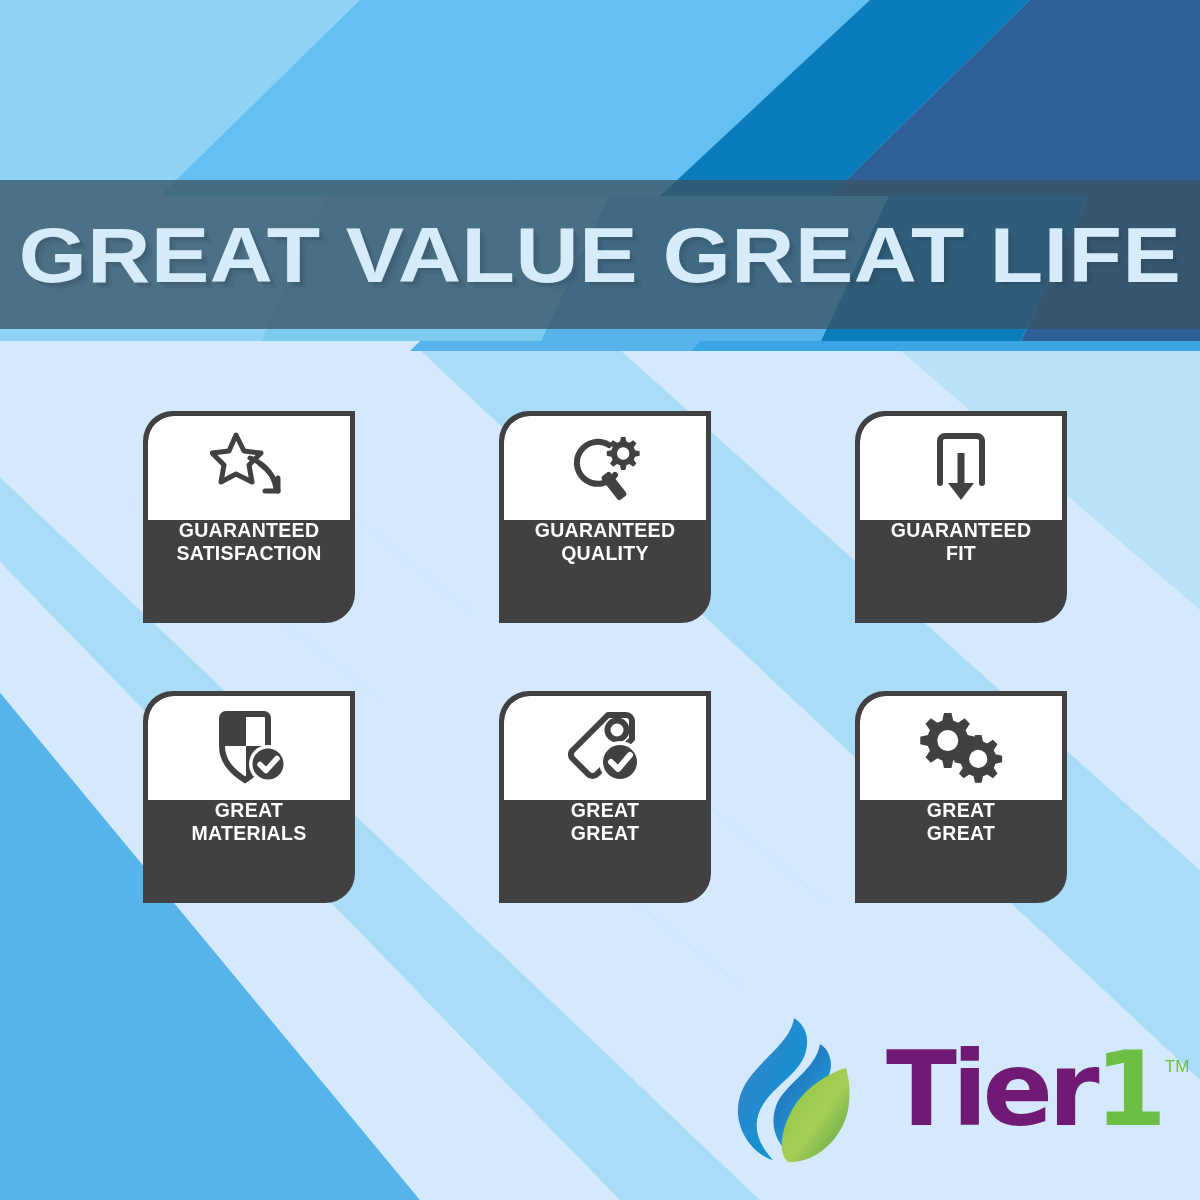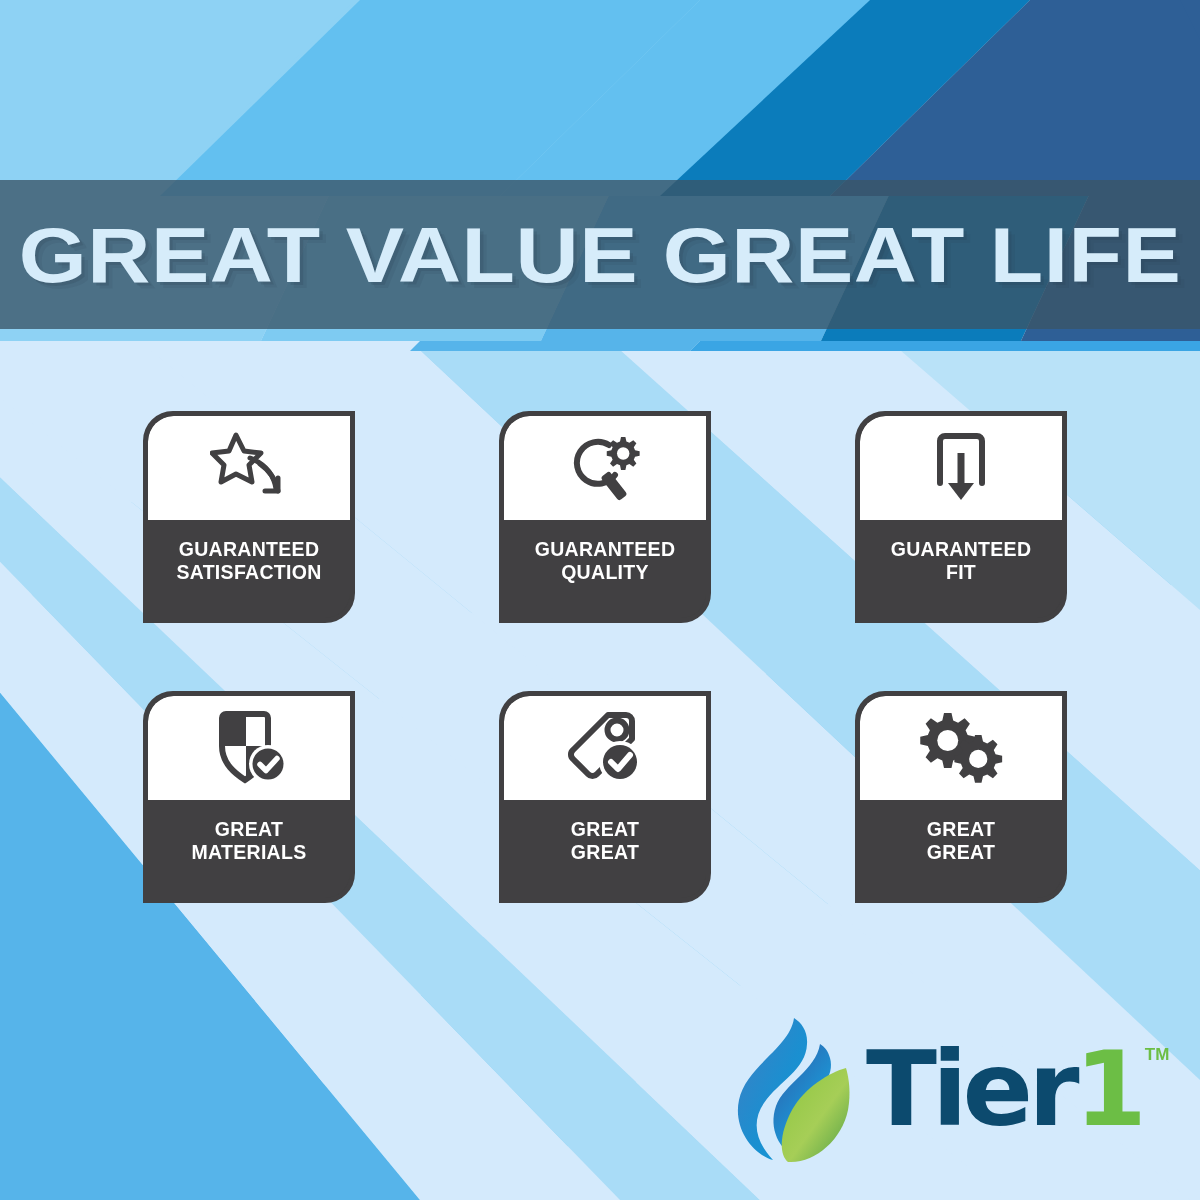--- a/index.html
+++ b/index.html
@@ -57,21 +57,21 @@
     background:#ffffff;
     display:flex; align-items:center; justify-content:center;
     border-radius:26px 0 0 0;
   }
   .badge-icon svg { display:block; }
   .badge-label {
     flex:1;
     background:#414042;
     color:#ffffff;
     display:flex; flex-direction:column;
-    align-items:center; justify-content:center;
+    align-items:center; 
     gap:1px;
     padding-bottom:16px;
   }
   .badge-label span {
     font-family:"Liberation Sans Narrow","Liberation Sans", sans-serif;
     font-weight:700;
     font-size:19.5px;
     line-height:1.12;
     letter-spacing:0.3px;
     text-align:center;
@@ -87,27 +87,27 @@
   }
   .logo-mark { width:140px; height:150px; flex:0 0 auto; }
   .logo-text { position:relative; margin-left:8px; display:flex; align-items:flex-start; }
   .logo-word {
     font-family:"DejaVu Sans","Liberation Sans", sans-serif;
     font-weight:700;
     font-size:104px;
     line-height:1;
     letter-spacing:-5px;
   }
-  .logo-tier { color:#0c4a6e; }
+  .logo-tier { color:#701a75;margin-left:20px; }
   .logo-one  { color:#6cbe45; }
   .logo-tm {
     font-family:"Liberation Sans", sans-serif;
-    font-size:17px; font-weight:700;
+    font-size:17px; font-weight:400;
     color:#6cbe45;
-    margin-top:8px; margin-left:3px;
+    margin-top:20px; margin-left:3px;
     letter-spacing:0;
   }
 </style>
 </head>
 <body>
 
 <div id="stage">
 
   <svg id="bg" viewBox="0 0 1200 1200" preserveAspectRatio="none">
     <defs>

